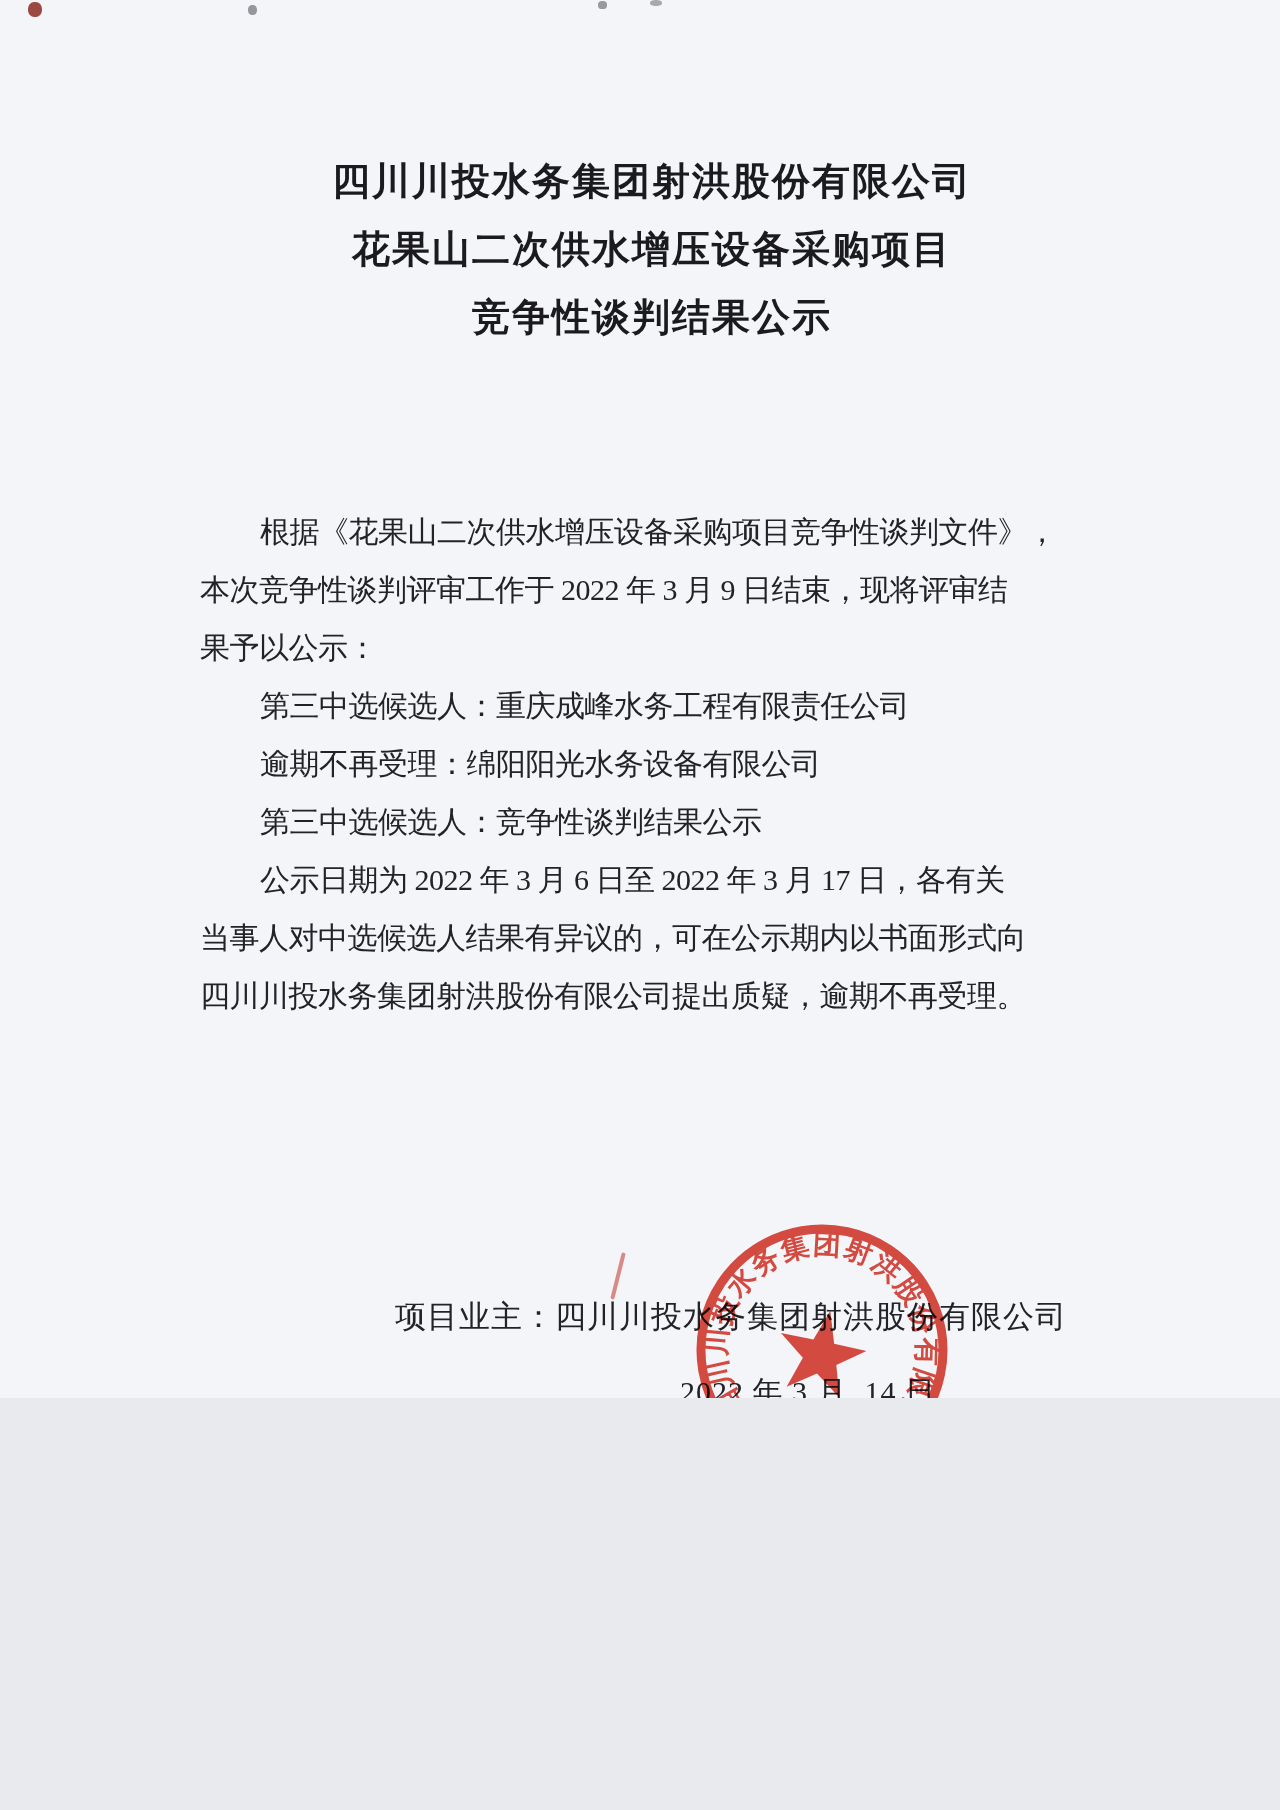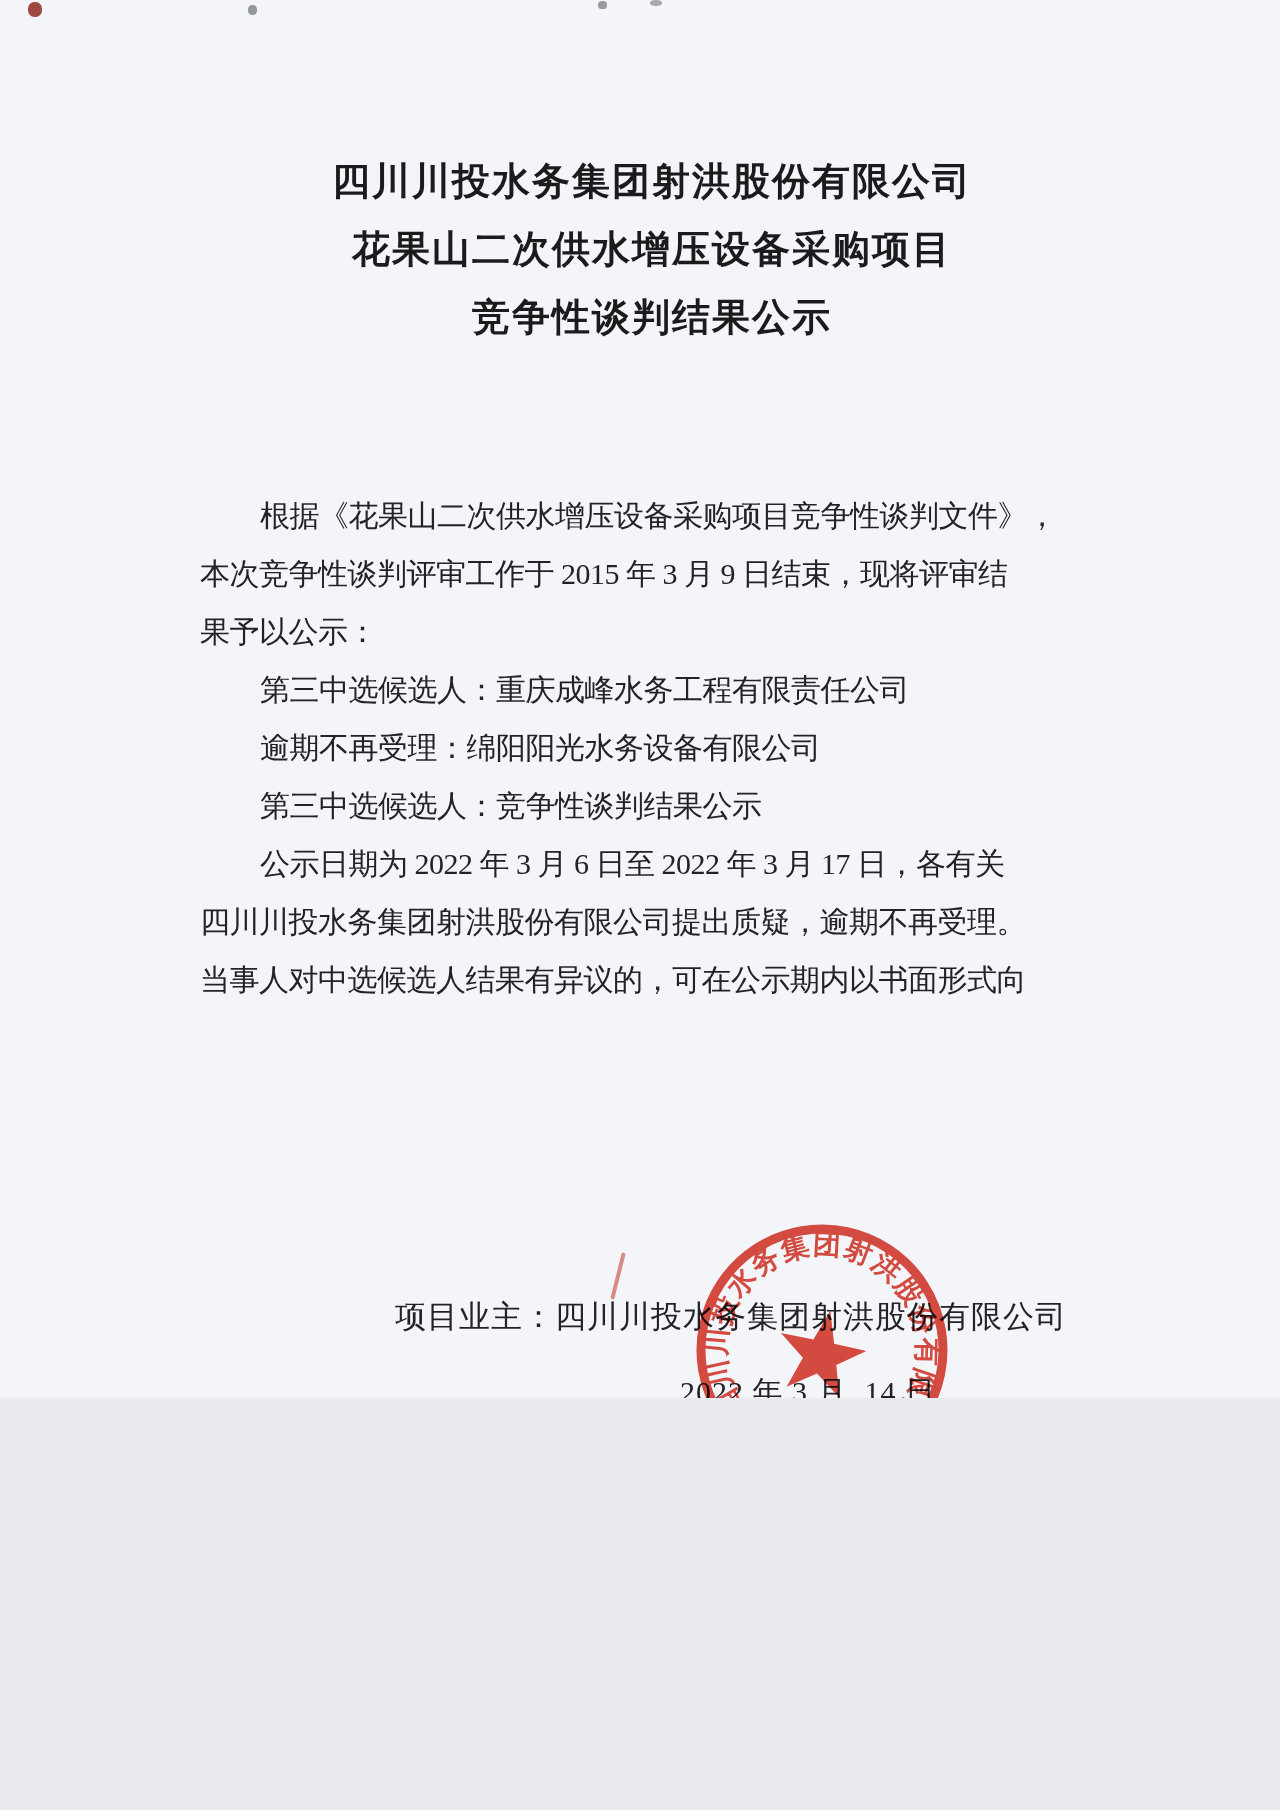--- a/index.html
+++ b/index.html
@@ -28,21 +28,21 @@
   .title-line {
     font-size: 38px;
     font-weight: bold;
     letter-spacing: 2px;
     line-height: 68px;
     color: #1b1b1e;
   }
   
   .body-block {
     position: absolute;
-    top: 487px;
+    top: 503px;
     left: 200px;
     width: 830px;
   }
   .body-line {
     font-size: 30px;
     letter-spacing: -0.5px;
     line-height: 58px;
     white-space: nowrap;
   }
   .indent { padding-left: 60px; }
@@ -137,28 +137,28 @@
   <div class="artifact a4"></div>
 
   <div class="title-block">
     <div class="title-line">四川川投水务集团射洪股份有限公司</div>
     <div class="title-line">花果山二次供水增压设备采购项目</div>
     <div class="title-line">竞争性谈判结果公示</div>
   </div>
 
   <div class="body-block">
     <div class="body-line indent">根据《花果山二次供水增压设备采购项目竞争性谈判文件》，</div>
-    <div class="body-line">本次竞争性谈判评审工作于 2015 年 3 月 9 日结束，现将评审结</div>
+    <div class="body-line">本次竞争性谈判评审工作于 2022 年 3 月 9 日结束，现将评审结</div>
     <div class="body-line">果予以公示：</div>
     <div class="body-line indent">第三中选候选人：重庆成峰水务工程有限责任公司</div>
     <div class="body-line indent">逾期不再受理：绵阳阳光水务设备有限公司</div>
     <div class="body-line indent">第三中选候选人：竞争性谈判结果公示</div>
     <div class="body-line indent">公示日期为 2022 年 3 月 6 日至 2022 年 3 月 17 日，各有关</div>
+    <div class="body-line">当事人对中选候选人结果有异议的，可在公示期内以书面形式向</div>
     <div class="body-line">四川川投水务集团射洪股份有限公司提出质疑，逾期不再受理。</div>
-    <div class="body-line">当事人对中选候选人结果有异议的，可在公示期内以书面形式向</div>
   </div>
 
   <div class="owner-line">项目业主：四川川投水务集团射洪股份有限公司</div>
   <div class="date-line">2022 年 3 月  14 日</div>
 
   <div class="pen-mark"></div>
 
   <svg class="stamp" viewBox="-152 -152 304 304" xmlns="http://www.w3.org/2000/svg">
     <defs>
       <path id="companyArc" d="M -61.7 73.5 A 96 96 0 1 1 61.7 73.5" fill="none"></path>

